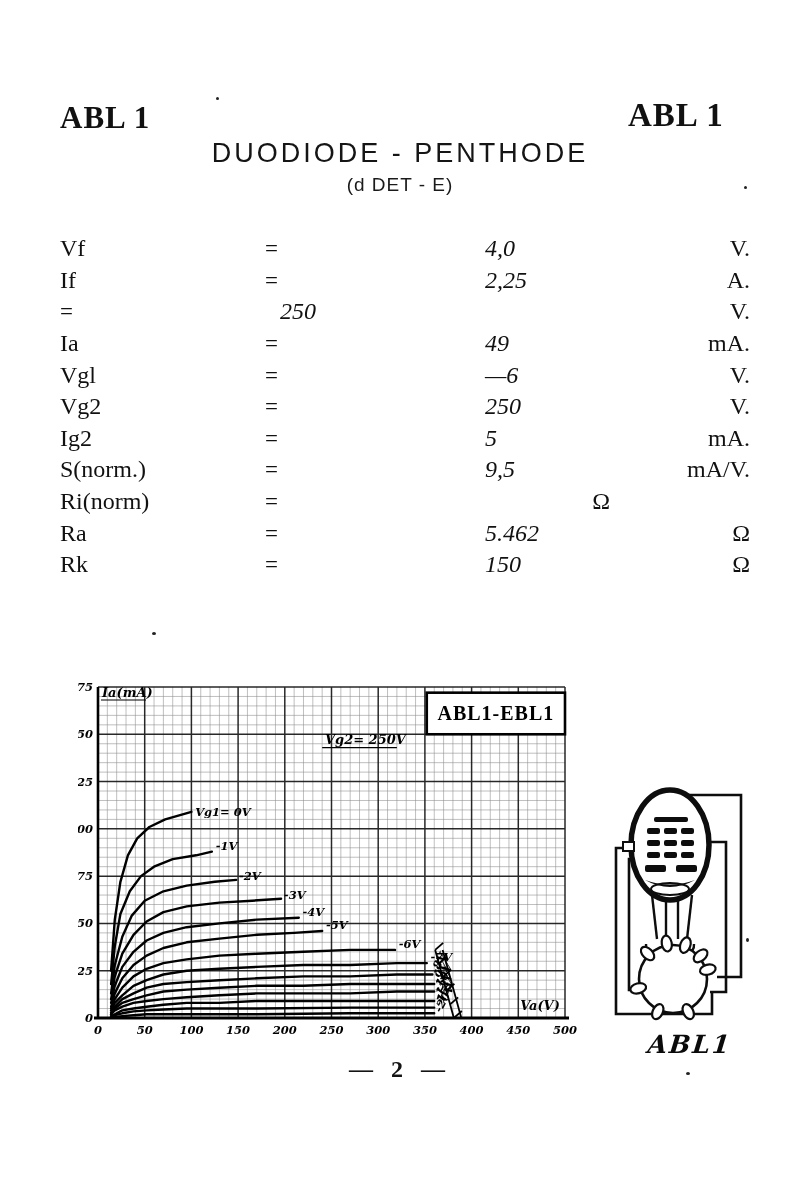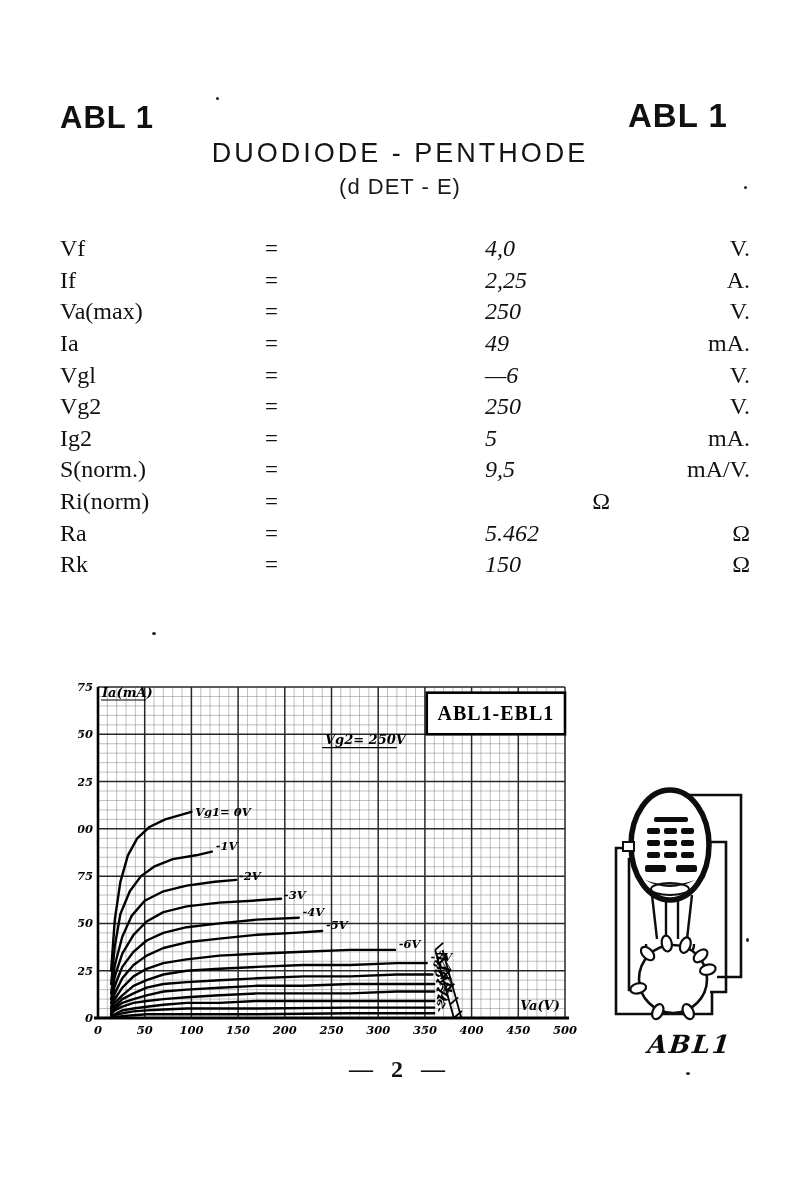--- a/index.html
+++ b/index.html
@@ -1,25 +1,25 @@
 <!DOCTYPE html>
 <html><head>
 <meta charset="utf-8">
 <style>
   html,body{margin:0;padding:0;background:#fff;}
   .page{position:relative;width:800px;height:1200px;background:#ffffff;color:#111;
         font-family:"Liberation Serif",serif;overflow:hidden;}
-  .hdr{position:absolute;font-weight:bold;font-family:Liberation Sans, sans-serif;}
+  .hdr{position:absolute;font-weight:bold;font-family:Liberation Serif, serif;}
   .hdr-left{left:60px;top:100px;font-size:31px;letter-spacing:1px;}
   .hdr-right{left:628px;top:97px;font-size:33px;letter-spacing:1px;}
   .title{position:absolute;left:0;top:138px;width:800px;text-align:center;
          font-family:"Liberation Sans",sans-serif;font-size:27px;letter-spacing:3px;
          font-weight:400;color:#151515;transform:scaleY(1.05);}
   .subtitle{position:absolute;left:0;top:174px;width:800px;text-align:center;
-         font-family:"Liberation Sans",sans-serif;font-size:22px;letter-spacing:1px;color:#1a1a1a;}
+         font-family:"Liberation Sans",sans-serif;font-size:19px;letter-spacing:1px;color:#1a1a1a;}
   .specs{position:absolute;left:60px;top:233px;width:690px;}
   .spec-row{display:flex;height:31.6px;align-items:center;font-size:24px;line-height:31px;}
   .spec-label{flex:0 0 205px;}
   .spec-eq{flex:0 0 220px;font-size:23px;}
   .spec-value{flex:1 1 auto;font-style:italic;}
   .spec-unit{flex:0 0 125px;text-align:right;}
   .chart-wrap{position:absolute;left:78px;top:680px;width:500px;height:368px;}
   .tube-wrap{position:absolute;left:600px;top:752px;width:170px;height:330px;}
   .tube-label{position:absolute;left:48px;top:278px;font-family:"DejaVu Serif",serif;
         font-style:italic;font-weight:bold;font-size:25px;letter-spacing:2px;color:#0a0a0a;
@@ -45,21 +45,20 @@
         <span class="spec-value">4,0</span>
         <span class="spec-unit">V.</span>
       </div>
       <div class="spec-row">
         <span class="spec-label">If</span>
         <span class="spec-eq">=</span>
         <span class="spec-value">2,25</span>
         <span class="spec-unit">A.</span>
       </div>
       <div class="spec-row">
-        <span class="spec-label">Va(max)</span>
         <span class="spec-eq">=</span>
         <span class="spec-value">250</span>
         <span class="spec-unit">V.</span>
       </div>
       <div class="spec-row">
         <span class="spec-label">Ia</span>
         <span class="spec-eq">=</span>
         <span class="spec-value">49</span>
         <span class="spec-unit">mA.</span>
       </div>

